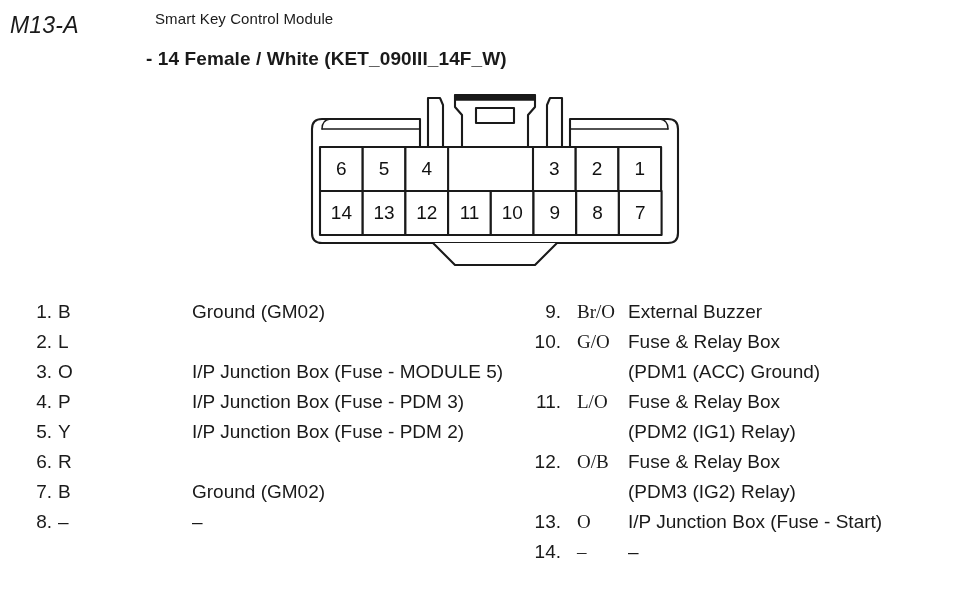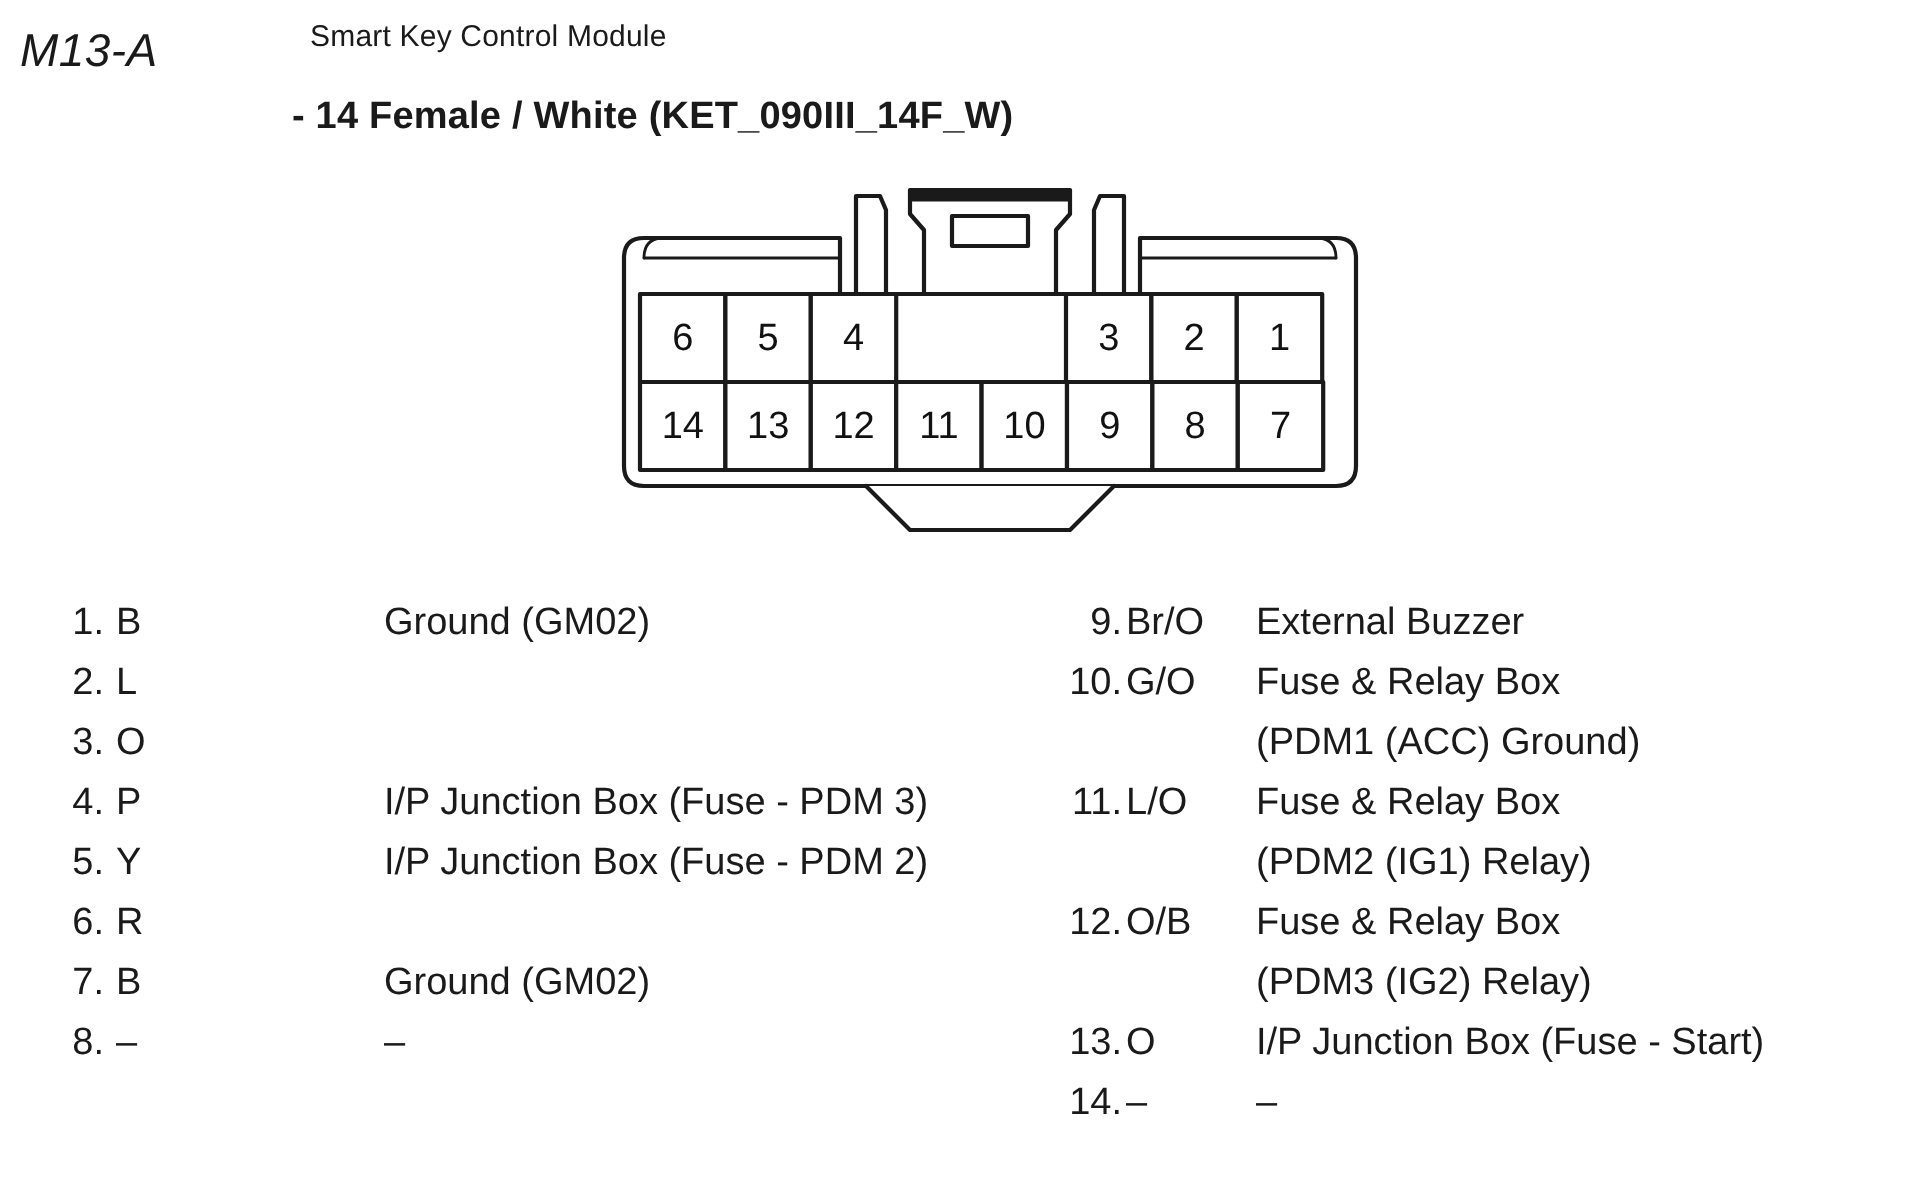--- a/index.html
+++ b/index.html
@@ -98,21 +98,21 @@
     text-align: left;
   }
   .pin-desc {
     position: absolute;
     left: 0;
     text-align: left;
   }
   #pin-list-left .pin-desc { left: 148px; margin-left: 44px; }
   #pin-list-right .pin-desc { left: 123px; }
   #pin-list-right .pin-index { width: 56px; }
-  #pin-list-right .pin-color { left: 58px; }
+  #pin-list-right .pin-color { left: 72px; font-family: Liberation Serif, serif; }
 </style>
 </head>
 <body>
 
 <div id="header-block">
   <div id="connector-id">M13-A</div>
   <div id="module-title">Smart Key Control Module</div>
   <div id="connector-subtitle">- 14 Female / White (KET_090III_14F_W)</div>
 </div>
 
@@ -199,20 +199,21 @@
     <span class="pin-color">B</span>
     <span class="pin-desc">Ground (GM02)</span>
   </div>
   <div class="pin-row">
     <span class="pin-index">2.</span>
     <span class="pin-color">L</span>
   </div>
   <div class="pin-row">
     <span class="pin-index">3.</span>
     <span class="pin-color">O</span>
+    <span class="pin-desc">I/P Junction Box (Fuse - MODULE 5)</span>
   </div>
   <div class="pin-row">
     <span class="pin-index">4.</span>
     <span class="pin-color">P</span>
     <span class="pin-desc">I/P Junction Box (Fuse - PDM 3)</span>
   </div>
   <div class="pin-row">
     <span class="pin-index">5.</span>
     <span class="pin-color">Y</span>
     <span class="pin-desc">I/P Junction Box (Fuse - PDM 2)</span>

